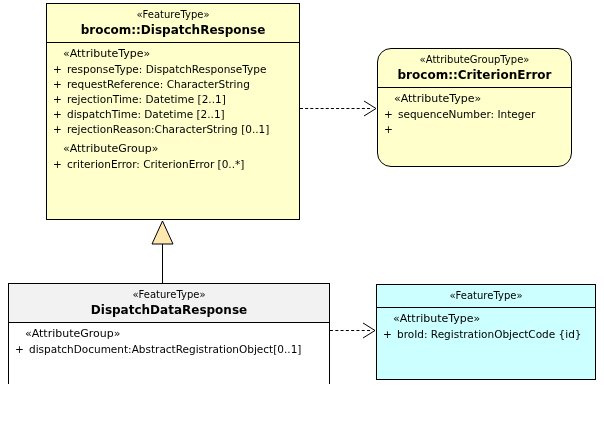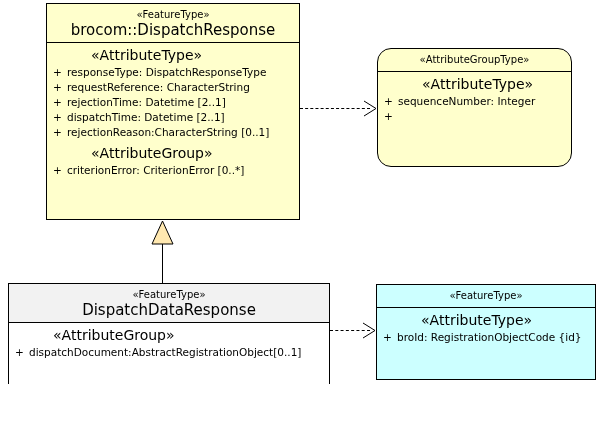--- a/index.html
+++ b/index.html
@@ -35,44 +35,43 @@
     padding: 4px 4px 5px 4px;
     box-sizing: border-box;
   }
   .stereo {
     font-size: 10px;
     color: #000;
     line-height: 13px;
     white-space: nowrap;
   }
   .cname {
-    font-size: 15px;
-    font-weight: normal;
+    font-size: 12px;
+    font-weight: bold;
     color: #000;
     line-height: 14px;
     white-space: nowrap;
     padding-top: 2px;
   }
   .cname.italic { font-style: italic; }
 
   .divider {
     height: 0;
     border-top: 1px solid #000000;
     font-size: 0;
     line-height: 0;
   }
 
   .compartment {
     padding: 3px 0 5px 0;
   }
   .group-label {
-    font-size: 14px;
-    padding: 1px 0 2px 8px;
+    font-size: 11px;
+    padding: 1px 0 2px 16px;
     white-space: nowrap;
-    margin-left: 36px;
   }
   .attr-row {
     font-size: 10.5px;
     line-height: 15px;
     white-space: nowrap;
     padding-left: 6px;
     display: flex;
   }
   .attr-vis {
     width: 14px;
@@ -129,20 +128,21 @@
       <div class="attr-row">
         <span class="attr-vis">+</span>
         <span class="attr-text">criterionError: CriterionError [0..*]</span>
       </div>
     </div>
   </div>
 
   <div class="uml-class yellow" style="left:377px; top:48px; width:195px; height:119px;border-radius:14px;">
     <div class="hdr">
       <div class="stereo">«AttributeGroupType»</div>
+      <div class="cname">brocom::CriterionError</div>
     </div>
     <div class="divider"></div>
     <div class="compartment">
       <div class="group-label">«AttributeType»</div>
       <div class="attr-row">
         <span class="attr-vis">+</span>
         <span class="attr-text">sequenceNumber: Integer</span>
       </div>
       <div class="attr-row">
         <span class="attr-vis">+</span>

